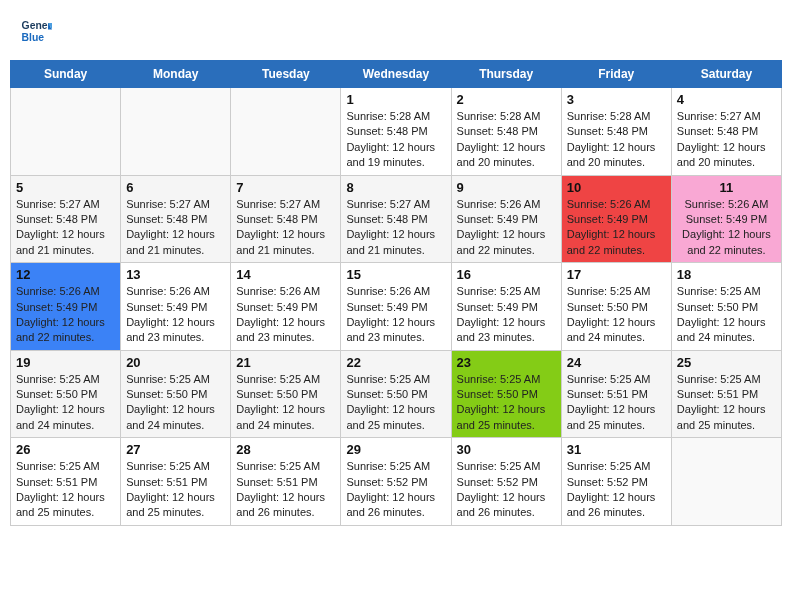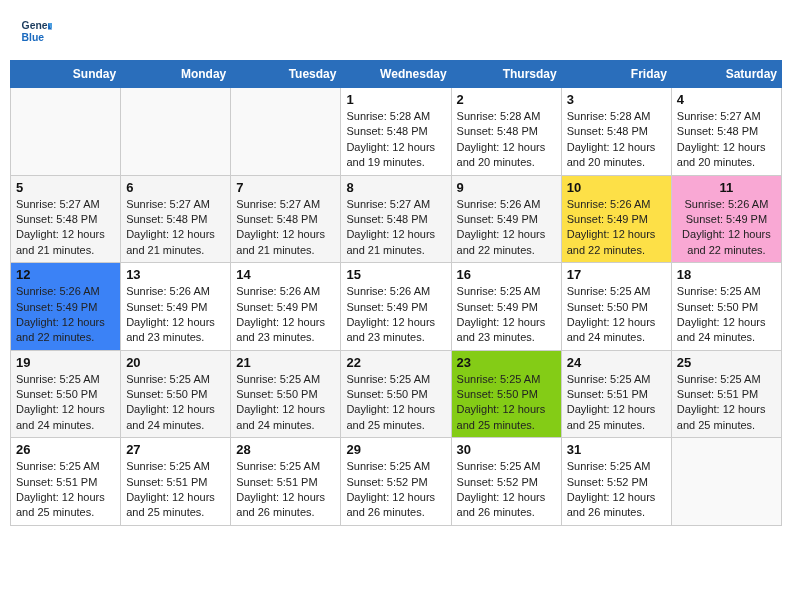--- a/index.html
+++ b/index.html
@@ -41,21 +41,21 @@
     }
     .calendar {
       width: 100%;
       border-collapse: collapse;
       font-size: 11px;
     }
     .calendar th {
       background: #2a6ebb;
       color: #fff;
       padding: 6px 4px;
-      text-align: right;
+      text-align: center;
       font-size: 12px;
       font-weight: bold;
       border: 1px solid #2a6ebb;
     }
     .calendar td {
       border: 1px solid #ccc;
       vertical-align: top;
       padding: 4px 5px;
       width: 14.28%;
       min-height: 80px;
@@ -167,21 +167,21 @@
           <div class="day-info" style="white-space: pre-line;">Sunrise: 5:27 AM
 Sunset: 5:48 PM
 Daylight: 12 hours and 21 minutes.</div>
         </td>
         <td style="background: rgb(245, 245, 245);">
           <span class="day-num">9</span>
           <div class="day-info" style="white-space: pre-line;">Sunrise: 5:26 AM
 Sunset: 5:49 PM
 Daylight: 12 hours and 22 minutes.</div>
         </td>
-        <td style="background: #fde047;">
+        <td style="background: #ef4444;">
           <span class="day-num">10</span>
           <div class="day-info" style="white-space: pre-line;">Sunrise: 5:26 AM
 Sunset: 5:49 PM
 Daylight: 12 hours and 22 minutes.</div>
         </td>
         <td style="background: #f9a8d4; text-align: center;">
           <span class="day-num">11</span>
           <div class="day-info" style="white-space: pre-line;">Sunrise: 5:26 AM
 Sunset: 5:49 PM
 Daylight: 12 hours and 22 minutes.</div>

